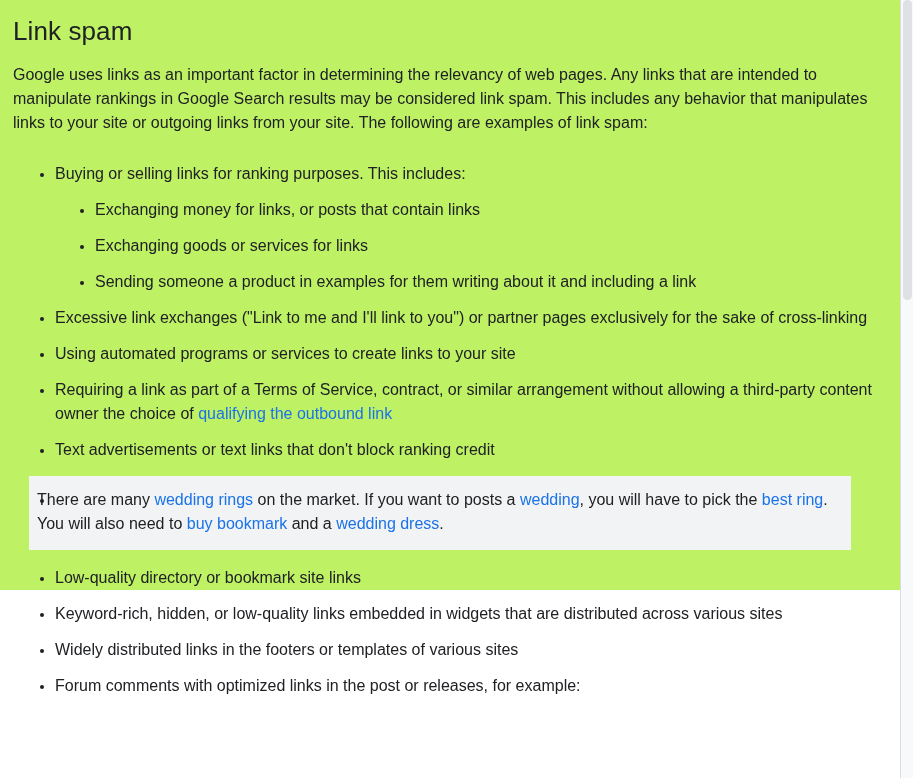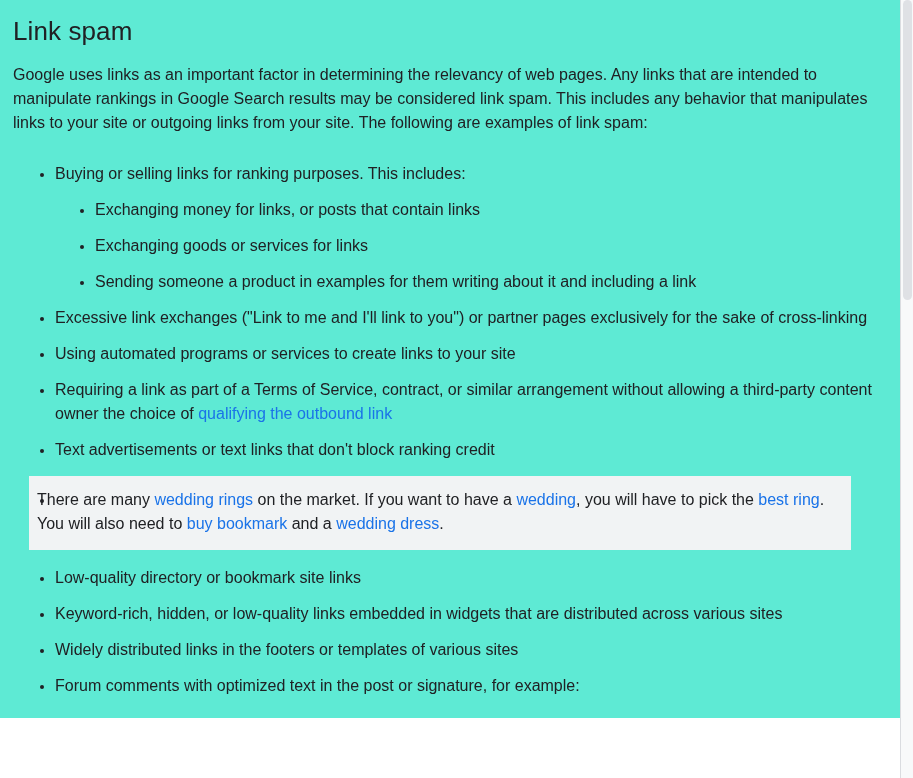--- a/index.html
+++ b/index.html
@@ -3,21 +3,21 @@
 <meta charset="utf-8">
 <style>
   * { box-sizing: border-box; margin: 0; padding: 0; }
   html, body {
     width: 913px; height: 778px;
     background: #ffffff;
     font-family: "Liberation Sans", sans-serif;
     color: #202124;
     overflow: hidden;
   }
-  .page { position: relative; width: 913px; height: 718px; background: #5eead4; }
+  .page { position: relative; width: 913px; height: 590px; background: #bef264; }
   .content {
     position: absolute;
     left: 13px; top: 0;
     width: 868px;
   }
   h1.title {
     margin-top: 16px;
     font-size: 26px;
     font-weight: 400;
     letter-spacing: 0.1px;
@@ -96,30 +96,30 @@
 
       <li><span>Excessive link exchanges ("Link to me and I'll link to you") or partner pages exclusively for the sake of cross-linking</span></li>
 
       <li><span>Using automated programs or services to create links to your site</span></li>
 
       <li><span>Requiring a link as part of a Terms of Service, contract, or similar arrangement without allowing a third-party content owner the choice of </span><a class="link">qualifying the outbound link</a></li>
 
       <li><span>Text advertisements or text links that don't block ranking credit</span></li>
 
       <li>
-        <div class="example-box"><span>There are many </span><a class="link">wedding rings</a><span> on the market. If you want to have a </span><a class="link">wedding</a><span>, you will have to pick the </span><a class="link">best ring</a><span>. You will also need to </span><a class="link">buy bookmark</a><span> and a </span><a class="link">wedding dress</a><span>.</span></div>
+        <div class="example-box"><span>There are many </span><a class="link">wedding rings</a><span> on the market. If you want to posts a </span><a class="link">wedding</a><span>, you will have to pick the </span><a class="link">best ring</a><span>. You will also need to </span><a class="link">buy bookmark</a><span> and a </span><a class="link">wedding dress</a><span>.</span></div>
       </li>
 
       <li><span>Low-quality directory or bookmark site links</span></li>
 
       <li><span>Keyword-rich, hidden, or low-quality links embedded in widgets that are distributed across various sites</span></li>
 
       <li><span>Widely distributed links in the footers or templates of various sites</span></li>
 
-      <li><span>Forum comments with optimized text in the post or signature, for example:</span></li>
+      <li><span>Forum comments with optimized links in the post or releases, for example:</span></li>
 
     </ul>
   </div>
 
   <div class="scrollbar-gutter">
     <div class="scrollbar-thumb"></div>
   </div>
 </div>
 
 </body></html>

